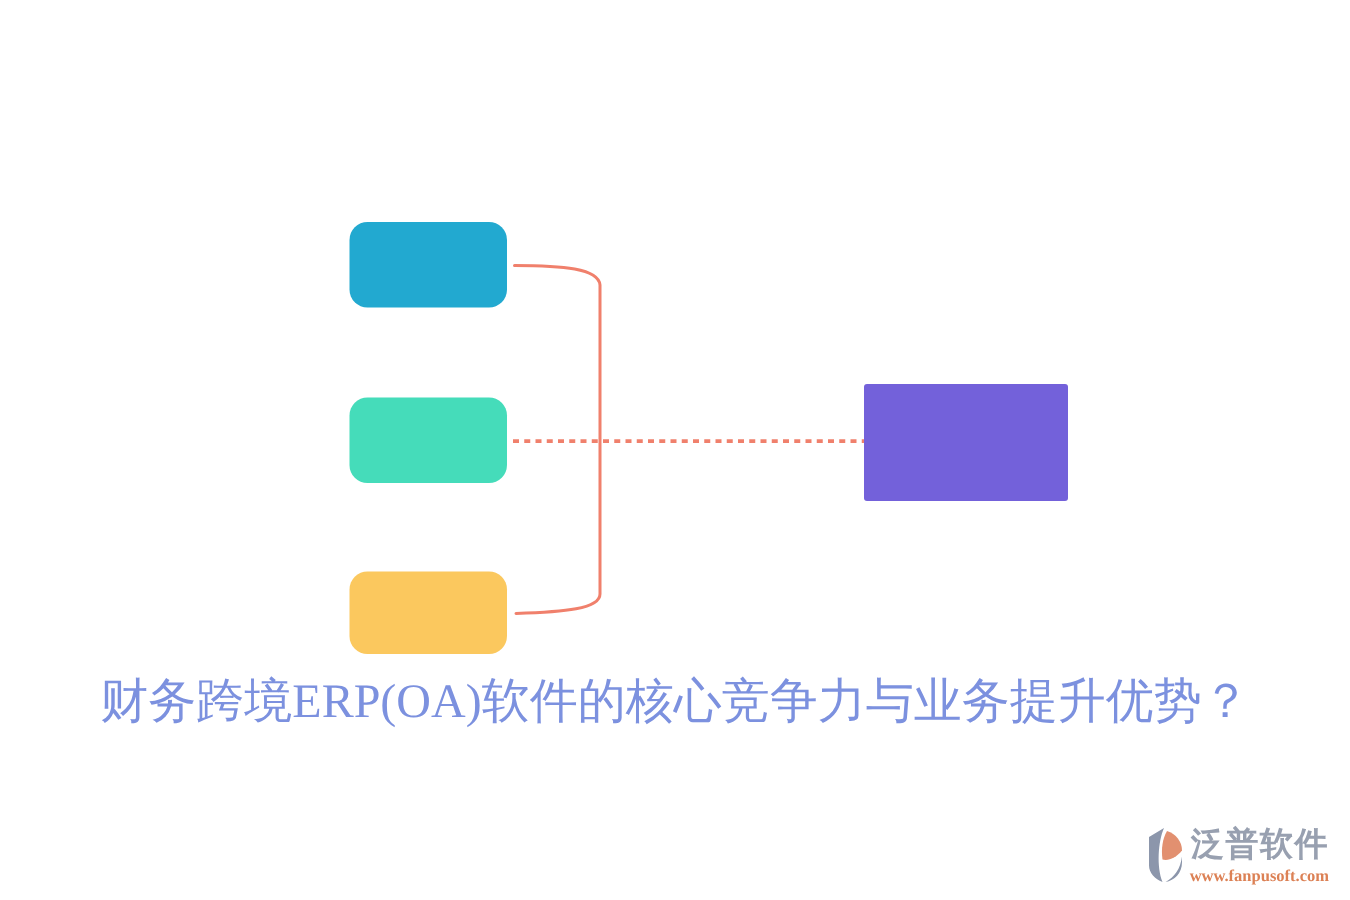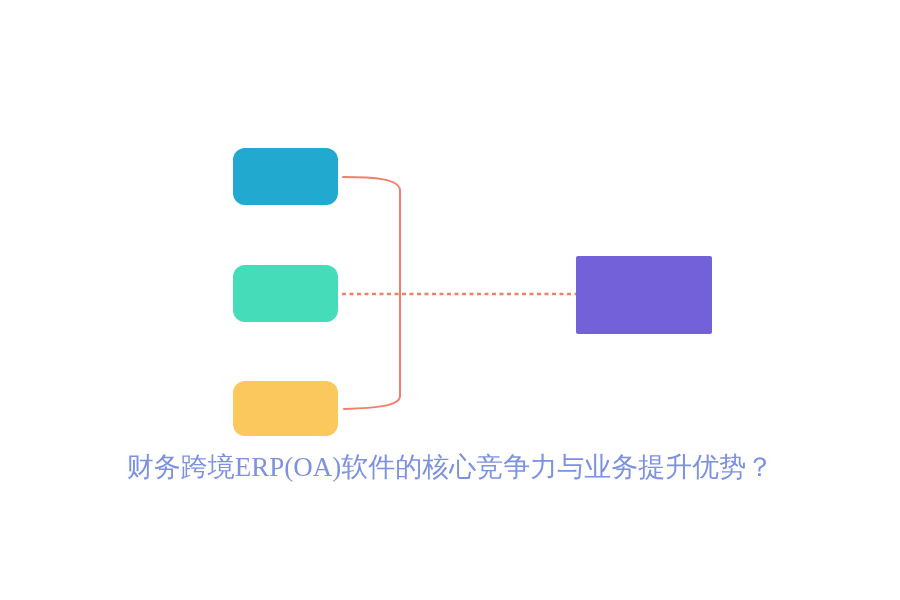--- a/index.html
+++ b/index.html
@@ -23,21 +23,21 @@
   #target-node{
     position:absolute;
     left:576px;top:256px;width:136px;height:78px;
     border-radius:2px;
   }
   .diagram-title{
     position:absolute;
     left:0;top:451px;width:900px;
     text-align:center;
     font-family:"Liberation Serif", serif;
-    font-size:27px;
+    font-size:32px;
     line-height:32px;
     letter-spacing:0px;
     white-space:nowrap;
   }
   .logo{
     position:absolute;
     top:551px;right:14px;
     display:flex;
     flex-direction:column;
     align-items:flex-end;
@@ -80,14 +80,25 @@
   <div class="node" id="source-node-1" style="background-color: rgb(34, 169, 208);"></div>
 
   <div class="node" id="source-node-2" style="background-color: rgb(69, 220, 186);"></div>
 
   <div class="node" id="source-node-3" style="background-color: rgb(251, 200, 94);"></div>
 
   <div id="target-node" style="background-color: rgb(115, 97, 218);"></div>
 
   <div class="diagram-title" style="color: rgb(124, 145, 223);">财务跨境ERP(OA)软件的核心竞争力与业务提升优势？</div>
 
+  <div class="logo">
+    <div class="logo-row">
+      <svg class="logo-icon" viewBox="0 0 28 38">
+        <path fill="#8C96AB" d="M13 1 L3 7 L3 26 C3 31 7 35 12 37 C8 27 9 10 13 1 Z" style="fill: rgb(140, 150, 171);"></path>
+        <path fill="#E29070" d="M15 3 C21 5 25 10 25 16 C21 21 16 23 12 22 C11 15 12 8 15 3 Z" style="fill: rgb(226, 144, 112);"></path>
+        <path fill="#8C96AB" d="M25 20 C24 28 20 34 14 37 C20 36 25 31 25 24 Z" style="fill: rgb(140, 150, 171);"></path>
+      </svg>
+      <span class="logo-name" style="color: rgb(152, 160, 176);">泛普软件</span>
+    </div>
+    <div class="logo-url" style="color: rgb(220, 129, 85);">www.fanpusoft.com</div>
+  </div>
 
 </div>
 
 </body></html>

